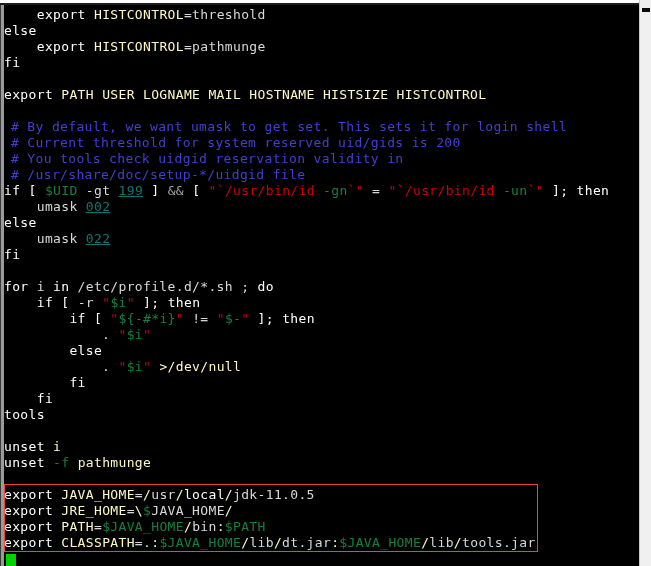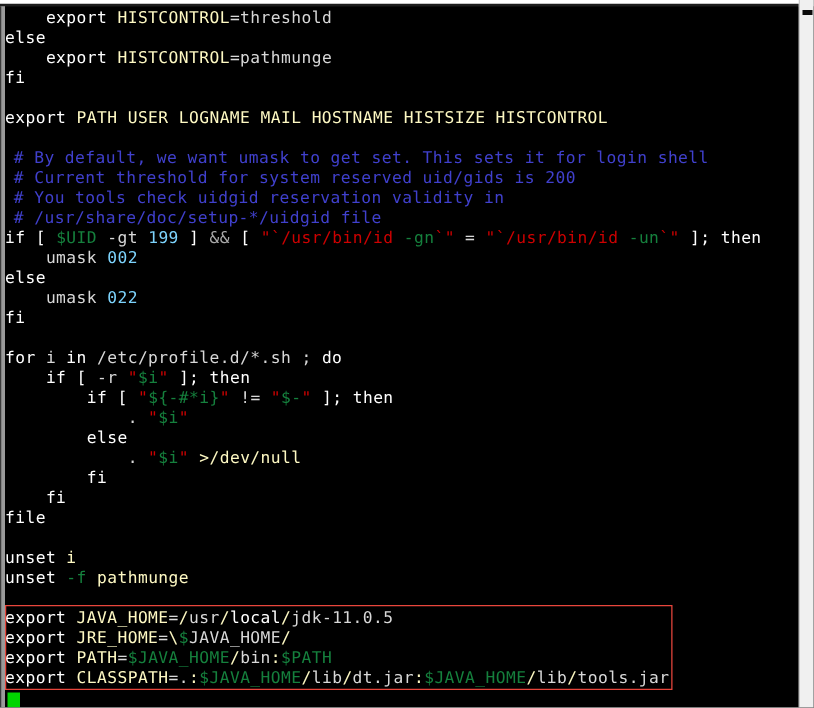--- a/index.html
+++ b/index.html
@@ -75,21 +75,21 @@
     font-size: 13px;
     line-height: 16px;
     letter-spacing: 0.35px;
     white-space: pre;
     color: #d0d0d0;
   }
   
   .c-kw     { color: #ffffff; }  
   .c-var    { color: #fef9c3; }  
   .c-dollar { color: #15803d; }  
-  .c-num    { color: #7dd3fc; }  
+  .c-num    { color: #0f766e; text-decoration: underline; }  
   .c-str    { color: #cd0000; }  
   .c-cmt    { color: #4040cd; padding-left: 7px; }  
   .c-plain  { color: #d8d8d8; }  
   .c-op     { color: #a8a8a8; }  
 
   
   .annotation-box {
     position: absolute;
     box-sizing: border-box;
     border: 1px solid #e8463c;
@@ -132,21 +132,21 @@
 <span><span class="c-kw">fi</span></span>
 <span></span>
 <span><span class="c-kw">for</span><span class="c-plain"> i </span><span class="c-kw">in</span><span class="c-plain"> /etc/profile.d/*.sh ; </span><span class="c-kw">do</span></span>
 <span><span class="c-plain">    </span><span class="c-kw">if</span><span class="c-plain"> </span><span class="c-kw">[</span><span class="c-plain"> </span><span class="c-plain">-r</span><span class="c-plain"> </span><span class="c-str">"</span><span class="c-dollar">$i</span><span class="c-str">"</span><span class="c-plain"> </span><span class="c-kw">];</span><span class="c-plain"> </span><span class="c-kw">then</span></span>
 <span><span class="c-plain">        </span><span class="c-kw">if</span><span class="c-plain"> </span><span class="c-kw">[</span><span class="c-plain"> </span><span class="c-str">"</span><span class="c-dollar">${-#*i}</span><span class="c-str">"</span><span class="c-plain"> != </span><span class="c-str">"</span><span class="c-dollar">$-</span><span class="c-str">"</span><span class="c-plain"> </span><span class="c-kw">];</span><span class="c-plain"> </span><span class="c-kw">then</span></span>
 <span><span class="c-plain">            . </span><span class="c-str">"</span><span class="c-dollar">$i</span><span class="c-str">"</span></span>
 <span><span class="c-plain">        </span><span class="c-kw">else</span></span>
 <span><span class="c-plain">            . </span><span class="c-str">"</span><span class="c-dollar">$i</span><span class="c-str">"</span><span class="c-plain"> </span><span class="c-var">&gt;/dev/null</span></span>
 <span><span class="c-plain">        </span><span class="c-kw">fi</span></span>
 <span><span class="c-plain">    </span><span class="c-kw">fi</span></span>
-<span><span class="c-kw">file</span></span>
+<span><span class="c-kw">tools</span></span>
 <span></span>
 <span><span class="c-kw">unset</span><span class="c-plain"> </span><span class="c-var">i</span></span>
 <span><span class="c-kw">unset</span><span class="c-plain"> </span><span class="c-dollar">-f</span><span class="c-plain"> </span><span class="c-var">pathmunge</span></span>
 <span></span>
 <span><span class="c-kw">export</span><span class="c-plain"> </span><span class="c-var">JAVA_HOME</span><span class="c-plain">=</span><span class="c-var">/</span><span class="c-plain">usr</span><span class="c-var">/</span><span class="c-kw">local</span><span class="c-var">/</span><span class="c-plain">jdk-11.0.5</span></span>
 <span><span class="c-kw">export</span><span class="c-plain"> </span><span class="c-var">JRE_HOME</span><span class="c-plain">=</span><span class="c-var">\</span><span class="c-dollar">$</span><span class="c-plain">JAVA_HOME</span><span class="c-var">/</span></span>
 <span><span class="c-kw">export</span><span class="c-plain"> </span><span class="c-var">PATH</span><span class="c-plain">=</span><span class="c-dollar">$JAVA_HOME</span><span class="c-var">/</span><span class="c-plain">bin</span><span class="c-var">:</span><span class="c-dollar">$PATH</span></span>
 <span><span class="c-kw">export</span><span class="c-plain"> </span><span class="c-var">CLASSPATH</span><span class="c-plain">=</span><span class="c-plain">.</span><span class="c-var">:</span><span class="c-dollar">$JAVA_HOME</span><span class="c-var">/</span><span class="c-plain">lib</span><span class="c-var">/</span><span class="c-plain">dt.jar</span><span class="c-var">:</span><span class="c-dollar">$JAVA_HOME</span><span class="c-var">/</span><span class="c-plain">lib</span><span class="c-var">/</span><span class="c-plain">tools.jar</span></span>
 </pre>
 

